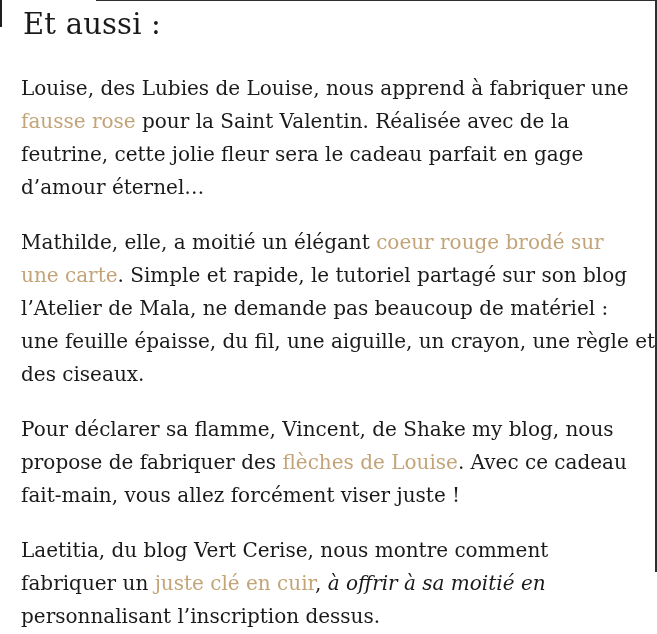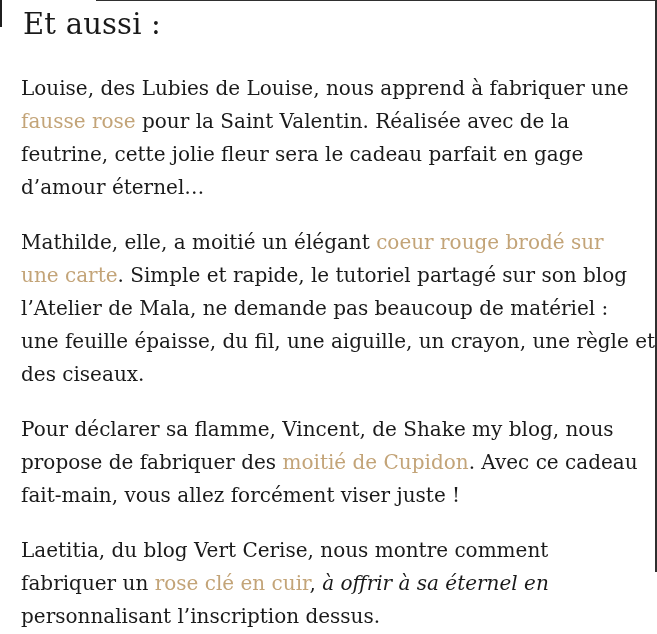--- a/index.html
+++ b/index.html
@@ -61,20 +61,20 @@
   }
 </style>
 </head>
 <body style="background: rgb(255, 255, 255);">
 
 <div class="article">
   <h1 class="section-heading">Et aussi :</h1>
   <div>
       <p class="para"><span>Louise, des Lubies de Louise, nous apprend à fabriquer une<br></span><a href="#">fausse rose</a><span> pour la Saint Valentin. Réalisée avec de la<br>feutrine, cette jolie fleur sera le cadeau parfait en gage<br>d’amour éternel…</span></p>
       <p class="para"><span>Mathilde, elle, a moitié un élégant </span><a href="#">coeur rouge brodé sur<br>une carte</a><span>. Simple et rapide, le tutoriel partagé sur son blog<br>l’Atelier de Mala, ne demande pas beaucoup de matériel :<br>une feuille épaisse, du fil, une aiguille, un crayon, une règle et<br>des ciseaux.</span></p>
-      <p class="para"><span>Pour déclarer sa flamme, Vincent, de Shake my blog, nous<br>propose de fabriquer des </span><a href="#">moitié de Cupidon</a><span>. Avec ce cadeau<br>fait-main, vous allez forcément viser juste !</span></p>
-      <p class="para"><span>Laetitia, du blog Vert Cerise, nous montre comment<br>fabriquer un </span><a href="#">rose clé en cuir</a><span>, </span><em>à offrir à sa éternel en</em><span><br>personnalisant l’inscription dessus.</span></p>
+      <p class="para"><span>Pour déclarer sa flamme, Vincent, de Shake my blog, nous<br>propose de fabriquer des </span><a href="#">flèches de Louise</a><span>. Avec ce cadeau<br>fait-main, vous allez forcément viser juste !</span></p>
+      <p class="para"><span>Laetitia, du blog Vert Cerise, nous montre comment<br>fabriquer un </span><a href="#">juste clé en cuir</a><span>, </span><em>à offrir à sa moitié en</em><span><br>personnalisant l’inscription dessus.</span></p>
     </div>
 </div>
 
 <div class="edge-top"></div>
 <div class="edge-right"></div>
 <div class="edge-left-stub"></div>
 
 </body></html>

